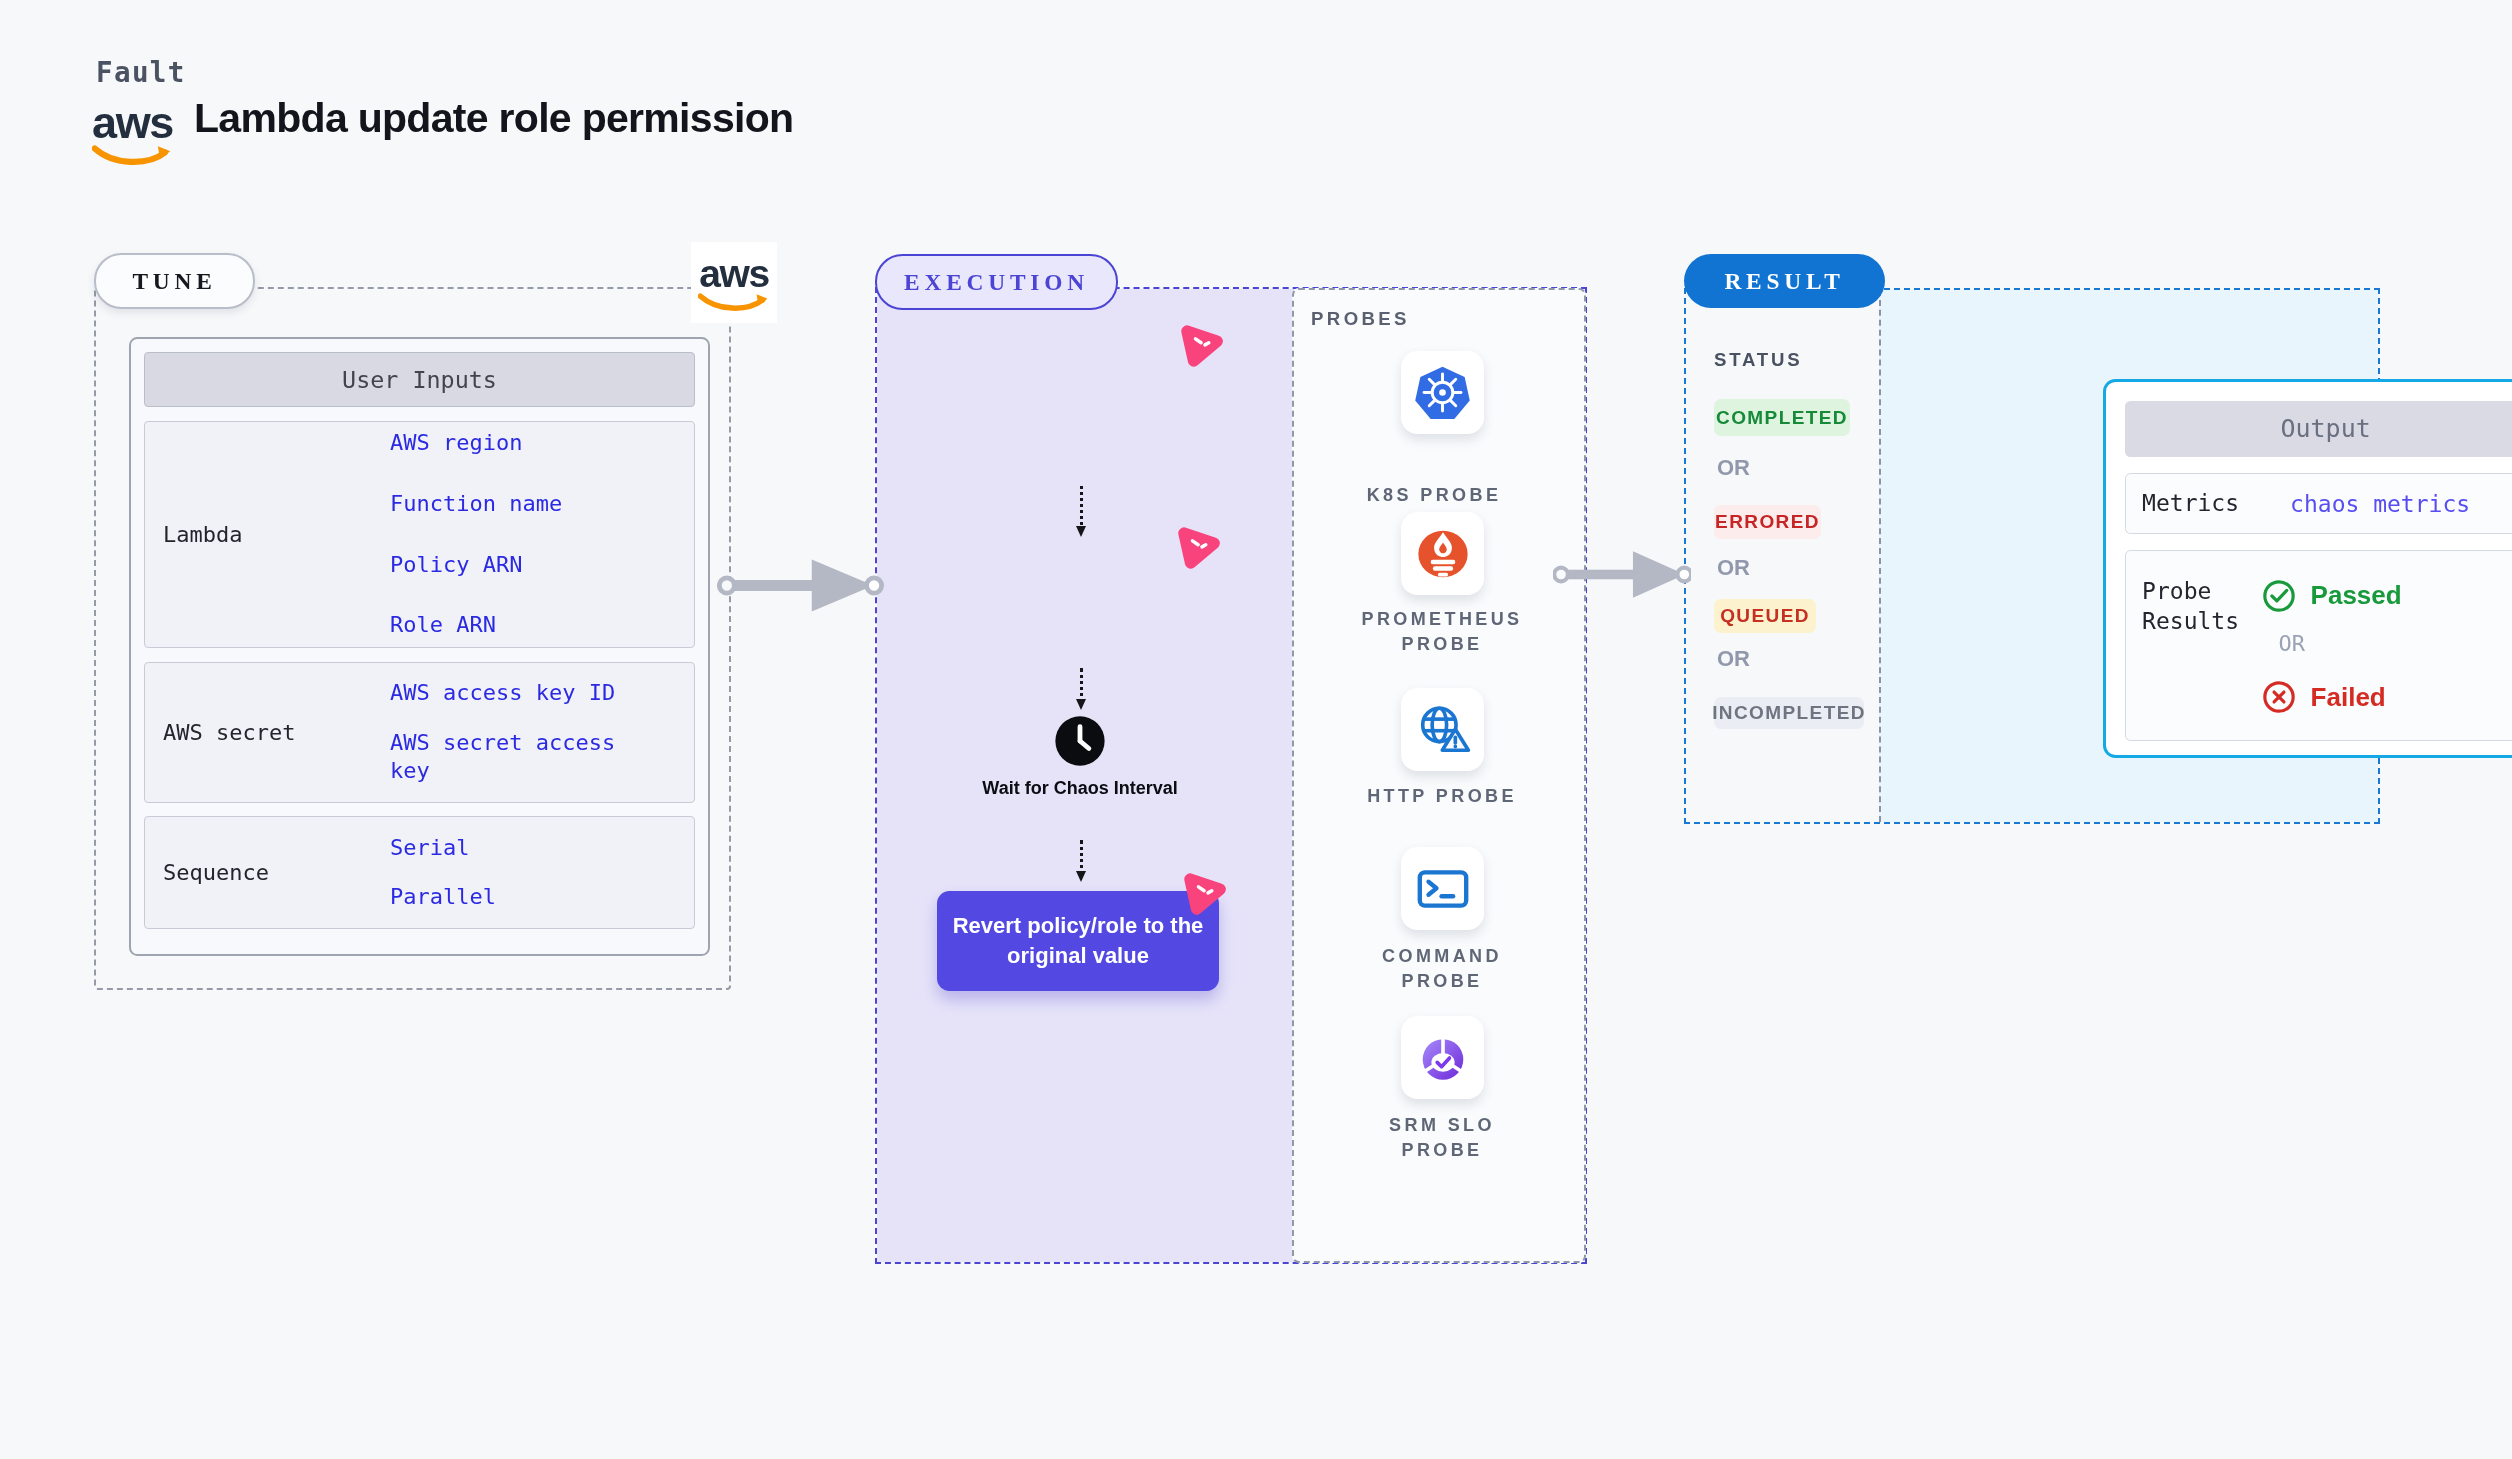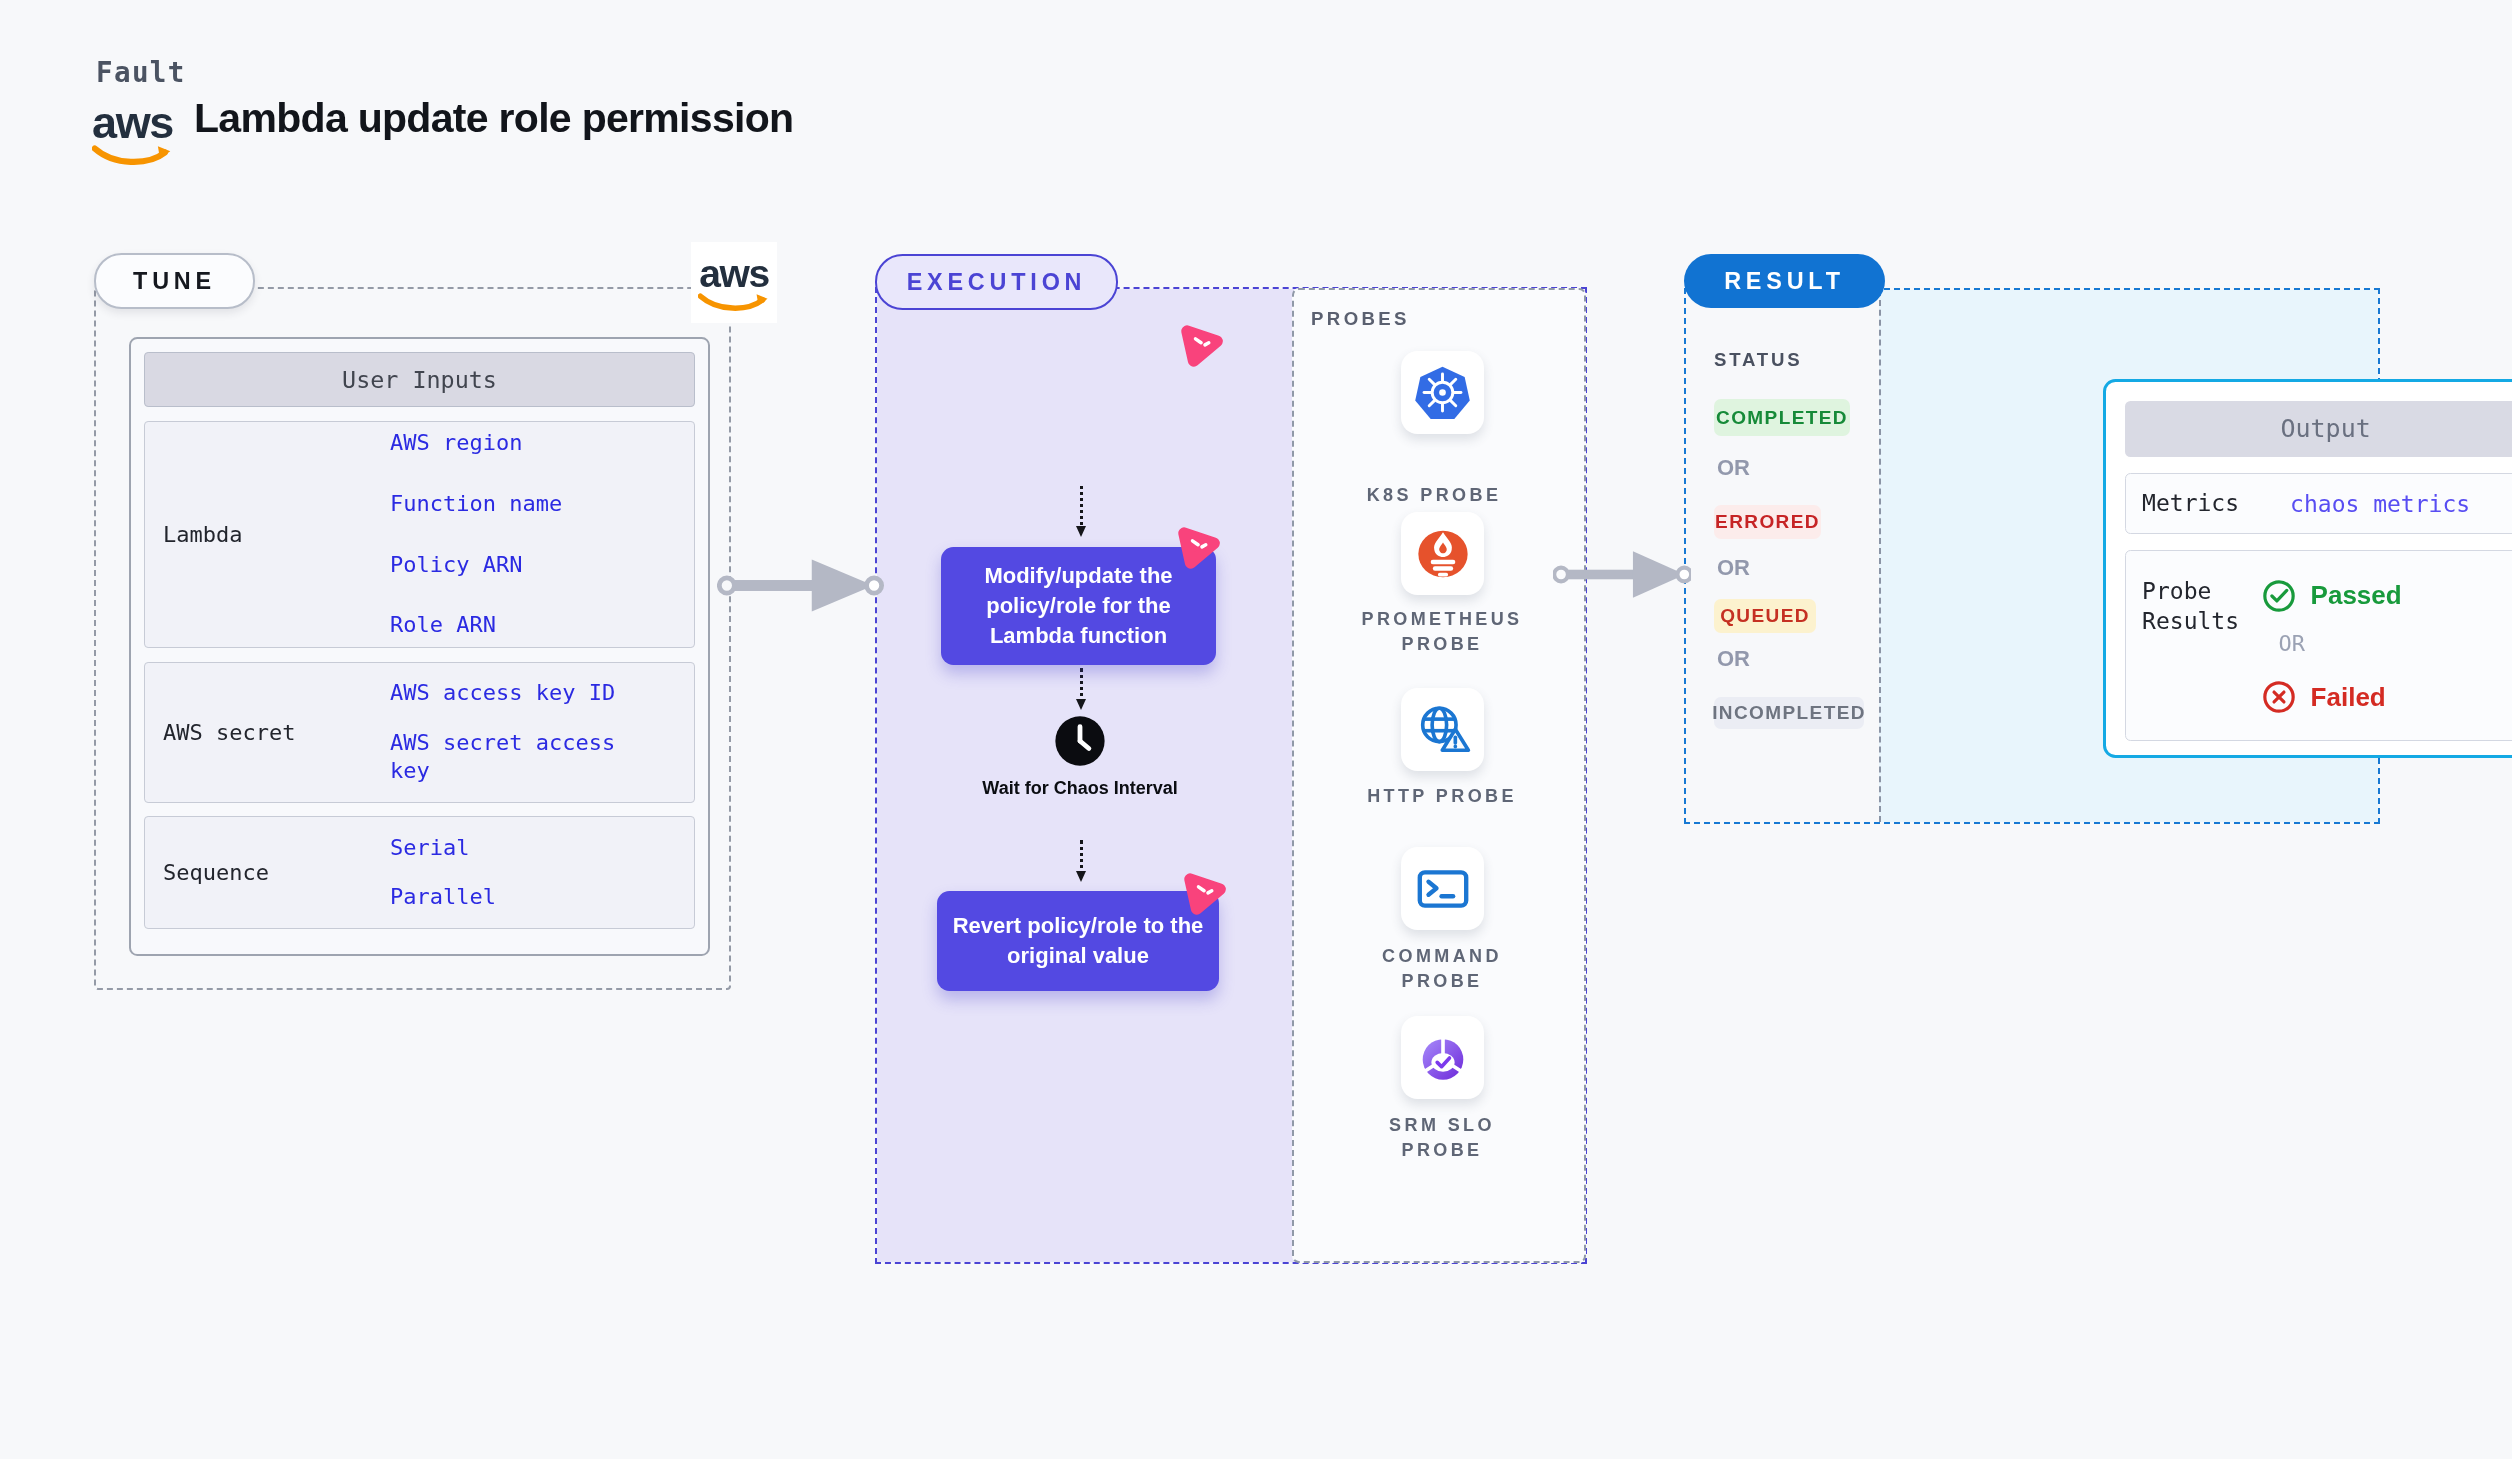--- a/index.html
+++ b/index.html
@@ -14,21 +14,21 @@
   .aws-logo{display:flex;flex-direction:column;align-items:center;line-height:1;}
   .aws-logo .aws-word{font-family:"Liberation Sans",sans-serif;font-weight:700;color:#232F3E;letter-spacing:-1.4px;}
   .aws-header{left:92px;top:100px;}
   .aws-header .aws-word{font-size:45px;}
   .aws-tune{left:691px;top:242px;width:86px;height:81px;background:#FFFFFF;z-index:4;
             display:flex;flex-direction:column;align-items:center;justify-content:center;}
   .aws-tune .aws-word{font-size:39px;}
 
   
   .pill{display:flex;align-items:center;justify-content:center;border-radius:27.5px;
-        font-family:Liberation Sans, sans-serif;font-weight:700;font-size:23.4px;letter-spacing:4.8px;z-index:5;}
+        font-family:Liberation Serif, serif;font-weight:700;font-size:23.4px;letter-spacing:4.8px;z-index:5;}
   .pill-tune{left:94px;top:253px;width:157px;height:52px;background:#FBFCFE;border:2.1px solid #B7BDC9;
              color:#15181F;box-shadow:0 4.1px 8.3px rgba(40,44,60,.10);}
   .pill-exec{left:875px;top:254px;width:239px;height:52px;background:#E9E7FB;border:2.8px solid #4B44D4;
              color:#4B44D4;}
   .pill-result{left:1684px;top:254px;width:201px;height:54px;background:#1173D2;color:#FFFFFF;}
 
   
   .tune-box{left:94px;top:287px;width:633px;height:699px;border:2.1px dashed #949AA6;border-radius:4.1px;}
   .ui-table{left:129px;top:337px;width:581px;height:619px;background:#F8F9FC;border:2.1px solid #9EA4B0;
             border-radius:8.3px;box-sizing:border-box;}
@@ -176,23 +176,20 @@
   <svg class="chaos-badge" style="left:1173px;top:315px;transform:rotate(-10deg);" viewBox="0 0 84 84">
     <path d="M26 64 L64 42 L24 20 Z" fill="#F9437C" stroke="#F9437C" stroke-width="17" stroke-linejoin="round"></path>
     <g stroke="#FFFFFF" stroke-width="5" stroke-linecap="round">
       <line x1="34" y1="33" x2="41" y2="40"></line>
         <line x1="46" y1="44" x2="52" y2="42"></line>
     </g>
   </svg>
 
   <div class="vconn" style="left:1080px;top:486px;height:45px;"></div>
 
-  <div class="node" style="left:941px;top:547px;width:275px;height:118px;">
-    <div class="node-inner">Modify/update the policy/role for the Lambda function</div>
-  </div>
   <svg class="chaos-badge" style="left:1170px;top:517px;transform:rotate(-10deg);" viewBox="0 0 84 84">
     <path d="M26 64 L64 42 L24 20 Z" fill="#F9437C" stroke="#F9437C" stroke-width="17" stroke-linejoin="round"></path>
     <g stroke="#FFFFFF" stroke-width="5" stroke-linecap="round">
       <line x1="34" y1="33" x2="41" y2="40"></line>
         <line x1="46" y1="44" x2="52" y2="42"></line>
     </g>
   </svg>
 
   <div class="vconn" style="left:1080px;top:668px;height:36px;"></div>
 

